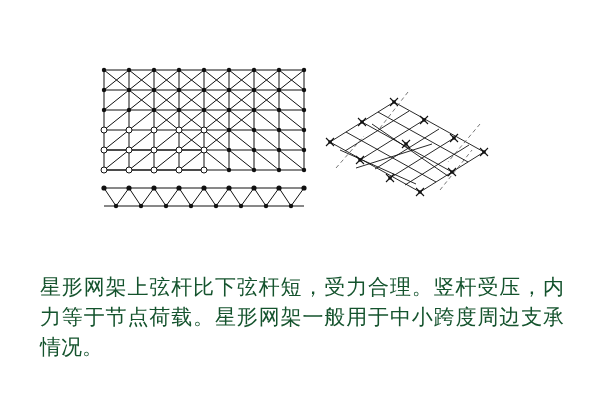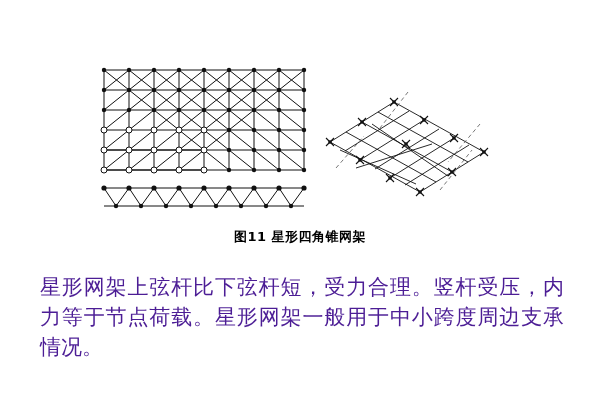--- a/index.html
+++ b/index.html
@@ -53,21 +53,21 @@
     letter-spacing: 0.5px;
   }
   .body-text {
     position: absolute;
     left: 40px;
     top: 272px;
     width: 524px;
     font-family: "DejaVu Sans", sans-serif;
     font-size: 21px;
     line-height: 30px;
-    color: #4c1d95;
+    color: #14532d;
     text-align: justify;
     letter-spacing: 0px;
   }
 </style>
 </head>
 <body>
 
 <div class="page">
 
   <div class="figure-area">
@@ -328,17 +328,16 @@
             <circle cx="134" cy="54" r="1.8"></circle>
           <circle cx="164" cy="68" r="1.8"></circle>
             <circle cx="132" cy="88" r="1.8"></circle>
           <circle cx="86" cy="60" r="1.8"></circle>
         </g>
       </svg>
     </div>
 
   </div>
 
-  <div class="figure-caption">图11 星形四角锥网架</div>
 
   <div class="body-text">星形网架上弦杆比下弦杆短，受力合理。竖杆受压，内力等于节点荷载。星形网架一般用于中小跨度周边支承情况。</div>
 
 </div>
 
 </body></html>

